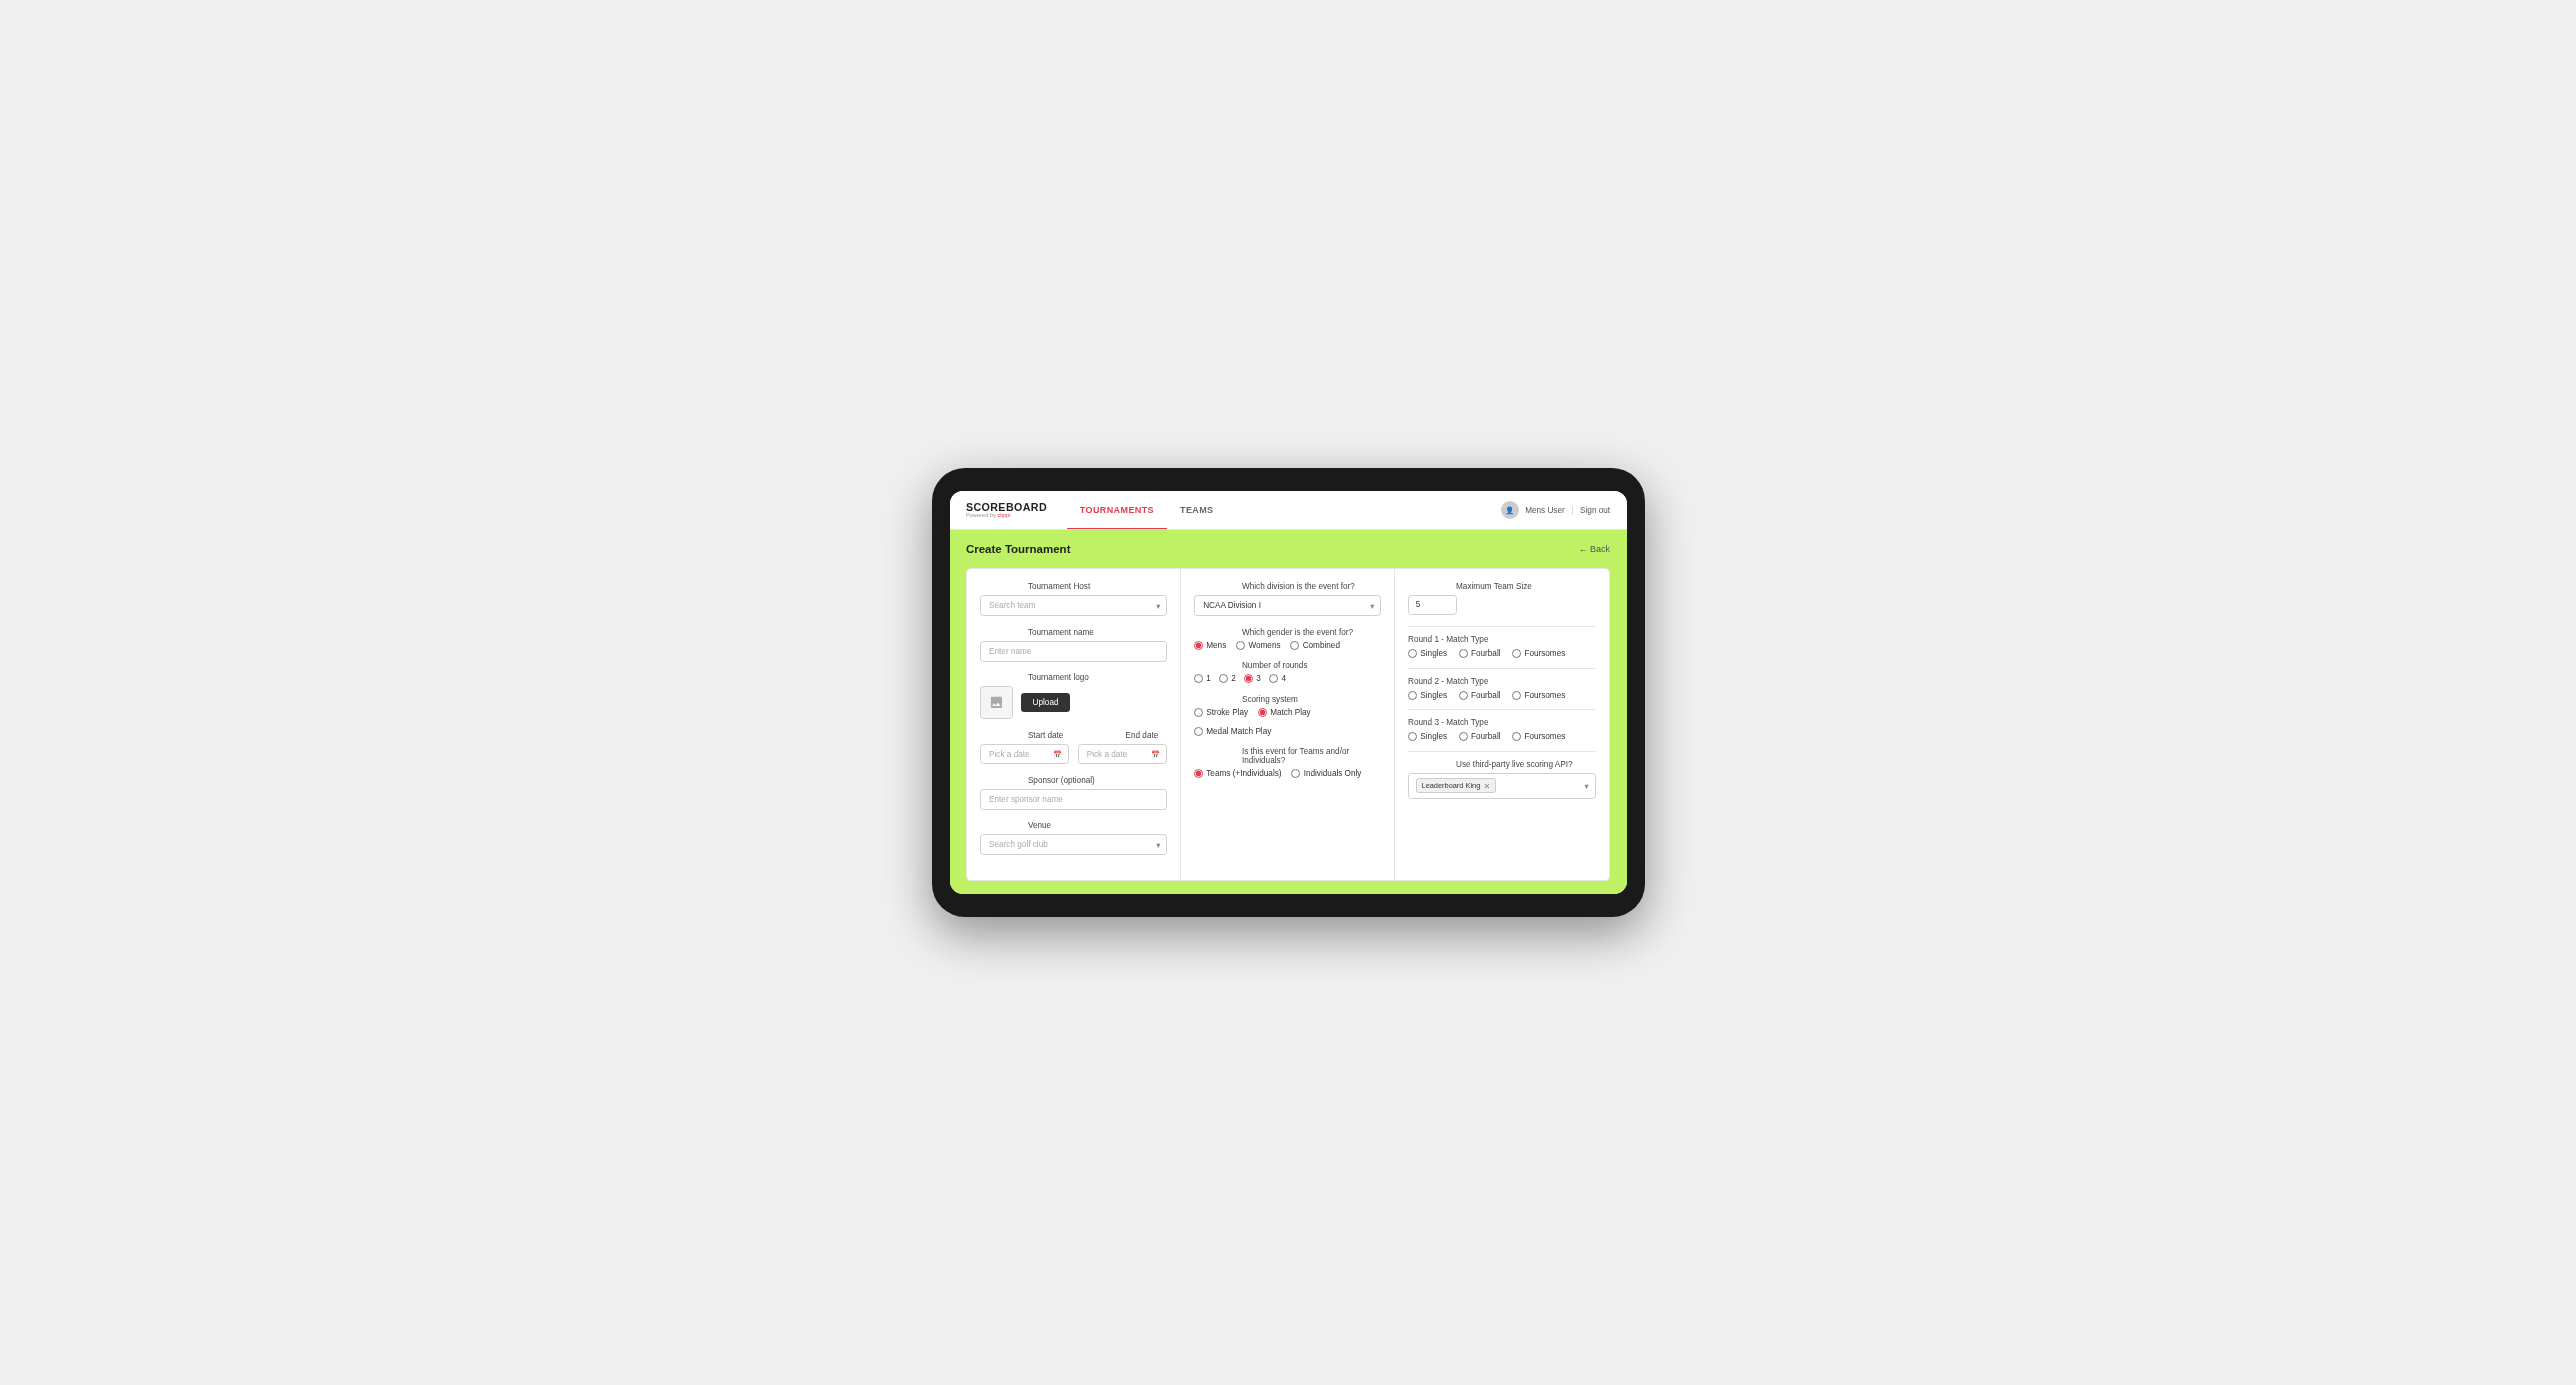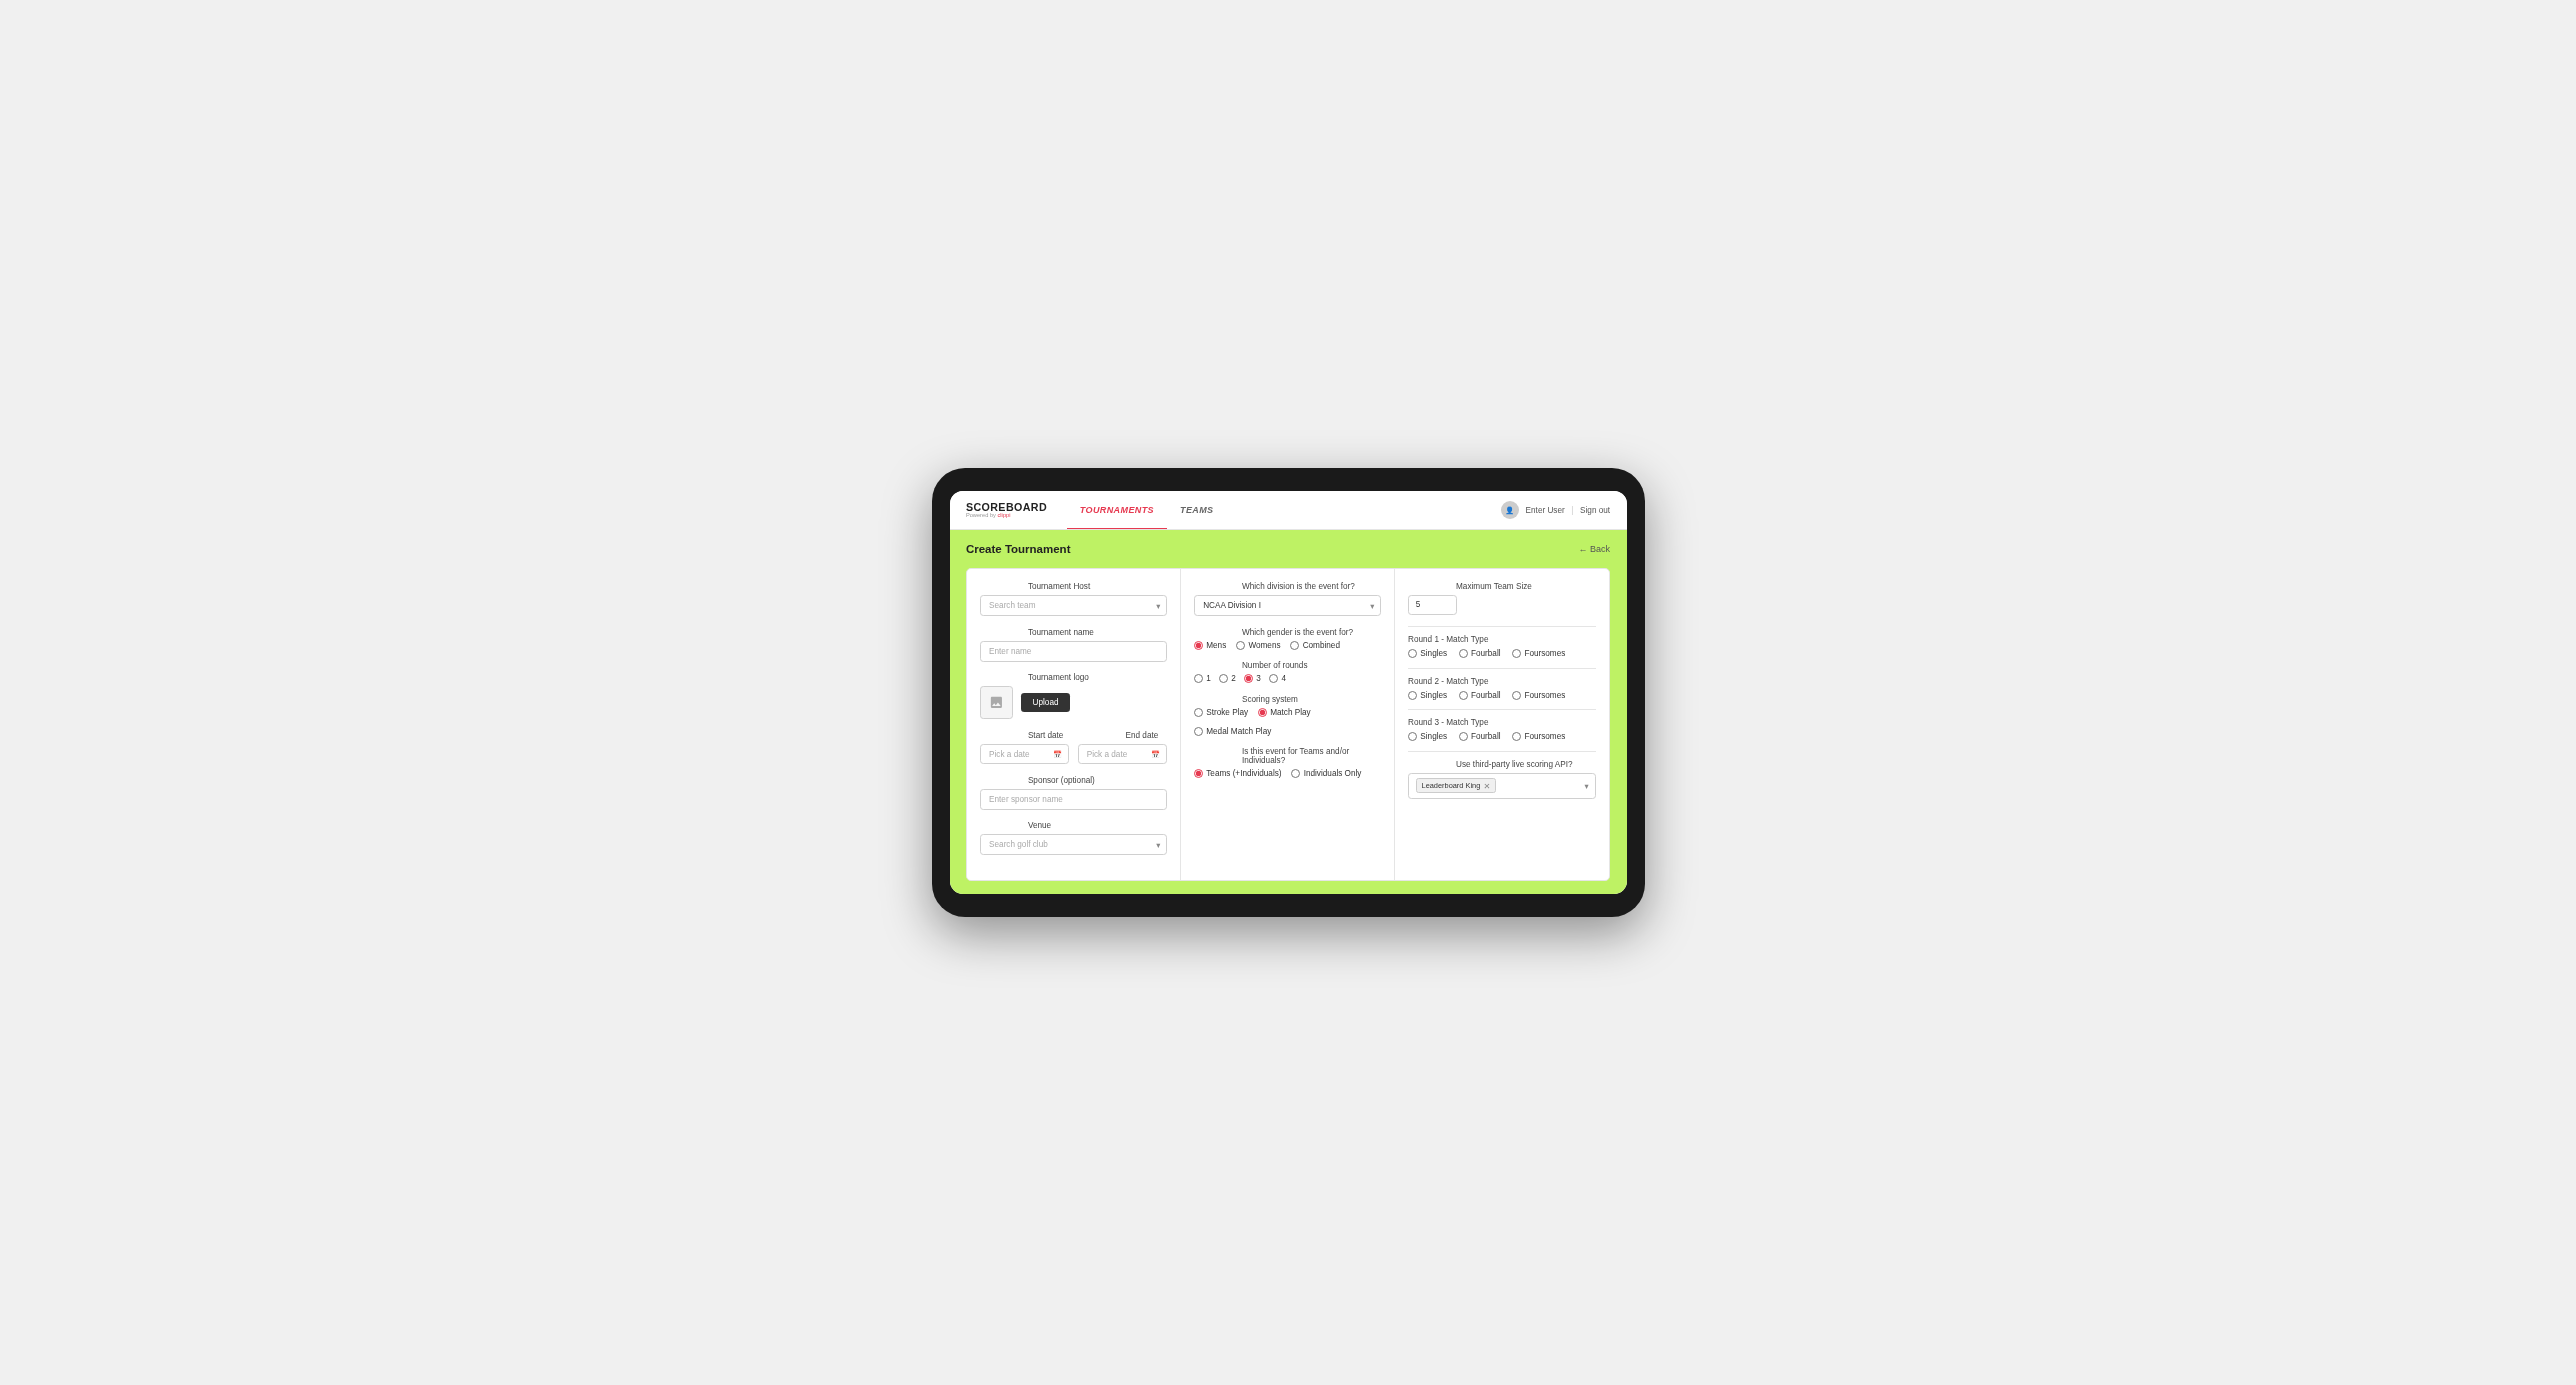--- a/index.html
+++ b/index.html
@@ -83,21 +83,20 @@
       font-size: 9px;
       font-weight: 600;
       color: #666;
       text-transform: uppercase;
       letter-spacing: 0.4px;
       display: flex;
       align-items: center;
       cursor: pointer;
       border-bottom: 1.6px solid transparent;
       height: 100%;
-      font-style: italic;
     }
 
     .nav-tab.active {
       color: #e63950;
       border-bottom: 1.6px solid #e63950;
     }
 
     .nav-right {
       margin-left: auto;
       display: flex;
@@ -491,21 +490,21 @@
           <span class="nav-brand-sub">
             Powered by <span style="color:#e63950;">clippi</span>
           </span>
         </div>
         <div class="nav-tabs">
           <div class="nav-tab active">TOURNAMENTS</div>
           <div class="nav-tab">TEAMS</div>
         </div>
         <div class="nav-right">
           <div class="nav-user-icon">👤</div>
-          <span>Enter User</span>
+          <span>Mens User</span>
           <span class="nav-divider">|</span>
           <span class="nav-signout">Sign out</span>
         </div>
       </nav>
 
       <div class="page-content">
 
         <div class="page-header">
           <span class="page-title">Create Tournament</span>
           <span class="back-link">← Back</span>

